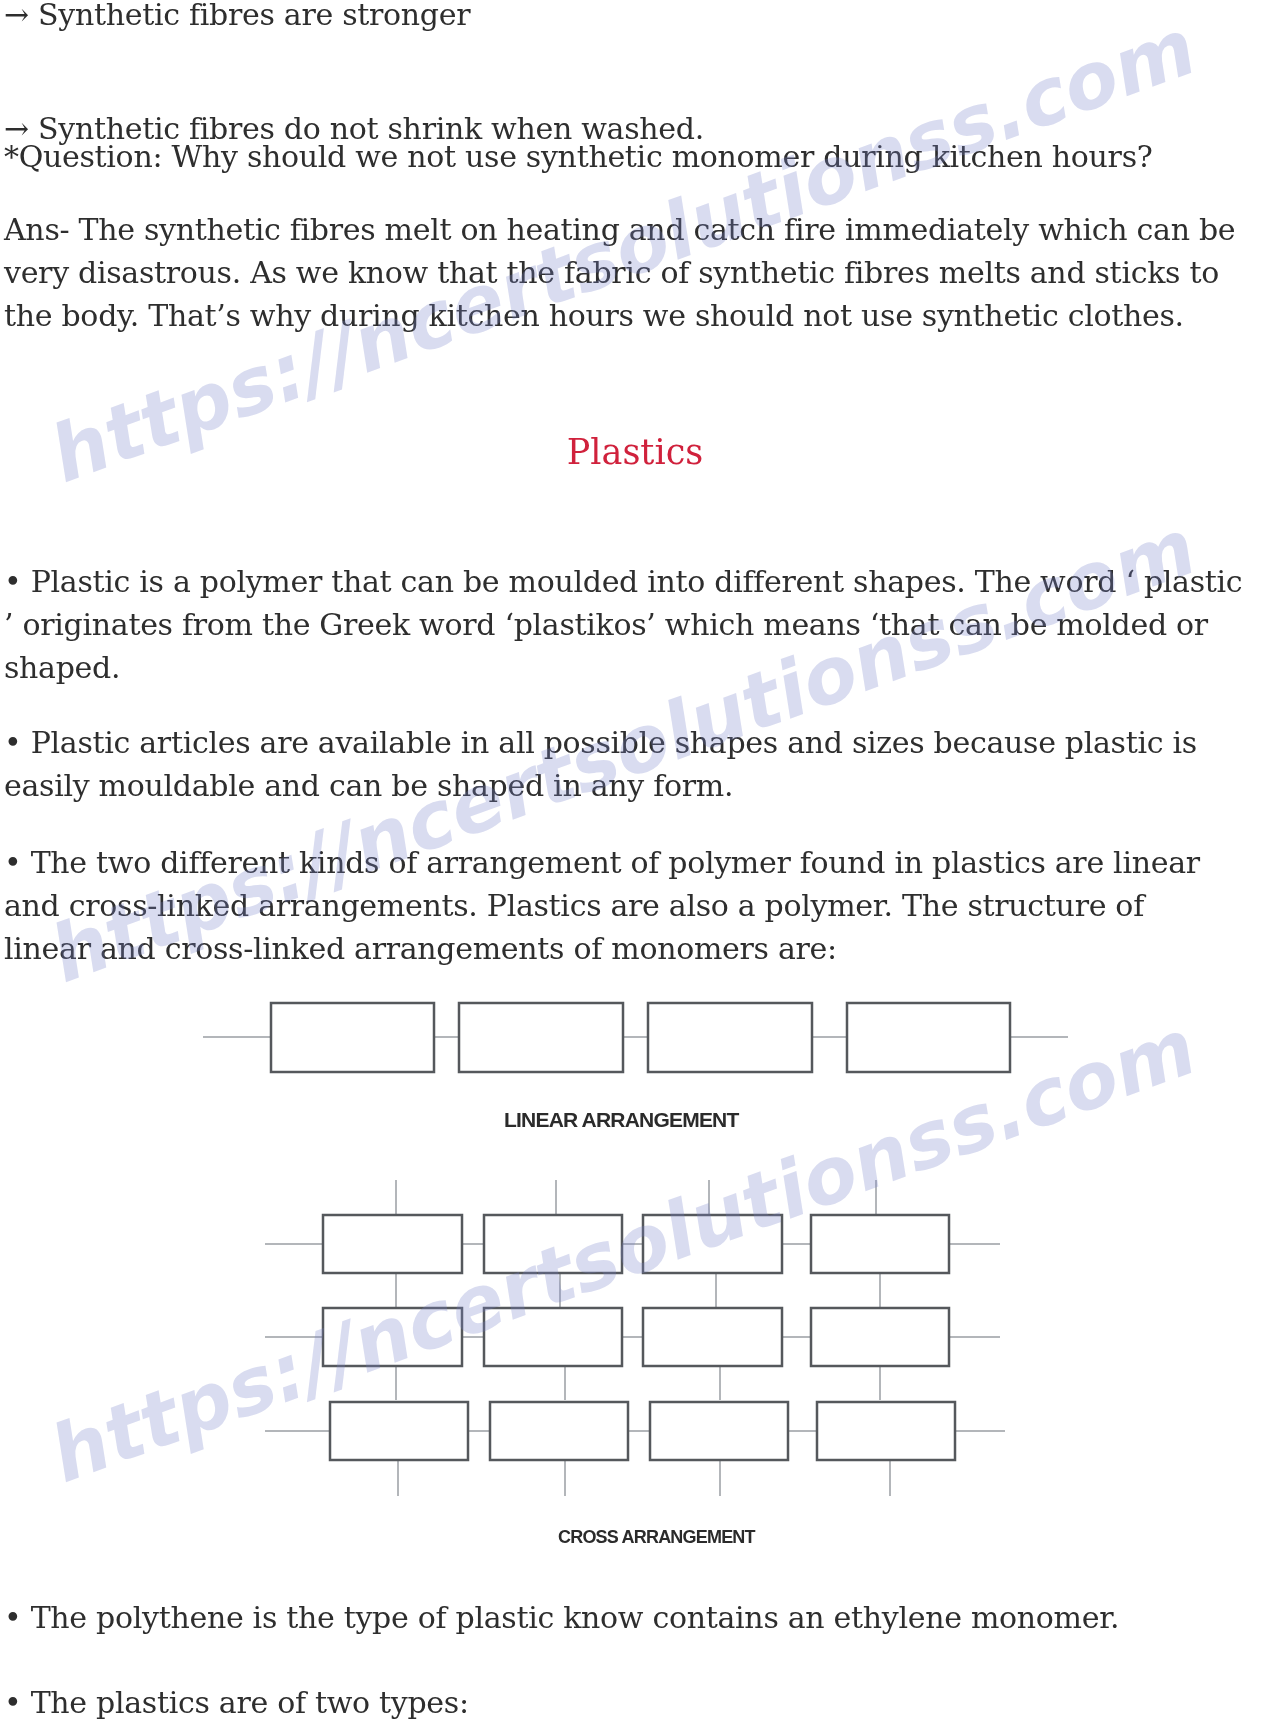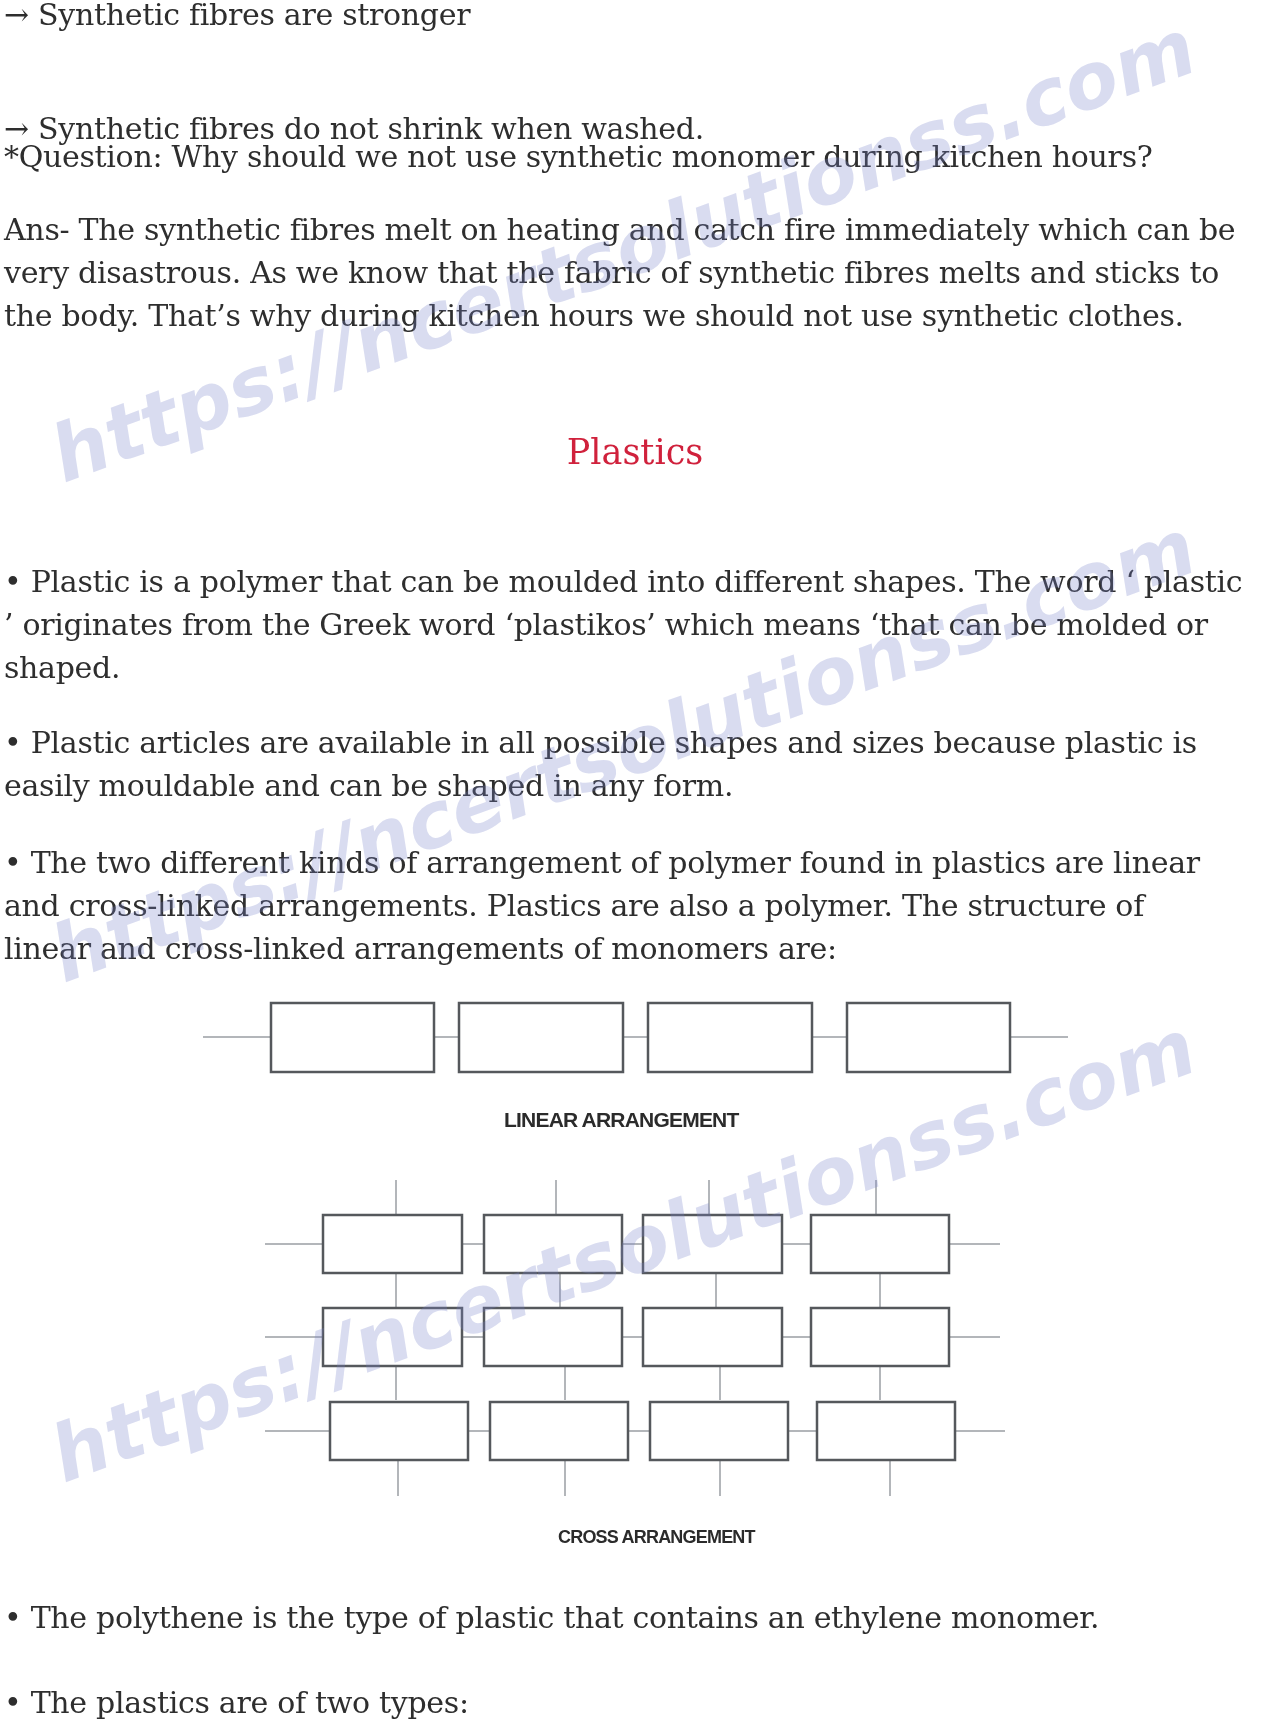--- a/index.html
+++ b/index.html
@@ -141,18 +141,18 @@
     <rect x="330" y="1402" width="138" height="58"></rect>
     <rect x="490" y="1402" width="138" height="58"></rect>
     <rect x="650" y="1402" width="138" height="58"></rect>
     <rect x="817" y="1402" width="138" height="58"></rect>
   </g>
 </svg>
 
 <div class="diagram-label" style="top:1108px; left:504px;">LINEAR ARRANGEMENT</div>
 <div class="diagram-label" style="top:1527px; left:558px; font-size:18px;">CROSS ARRANGEMENT</div>
 
-<div class="line" style="top:1597px;">• The polythene is the type of plastic that contains an ethylene monomer.</div>
+<div class="line" style="top:1597px;">• The polythene is the type of plastic know contains an ethylene monomer.</div>
 <div class="line" style="top:1676px;margin-top:6px;">• The plastics are of two types:</div>
 
 <div class="watermark" style="left:70px; top:410px;">https://ncertsolutionss.com</div>
 <div class="watermark" style="left:70px; top:910px;">https://ncertsolutionss.com</div>
 <div class="watermark" style="left:70px; top:1410px;">https://ncertsolutionss.com</div>
 
 </body></html>

